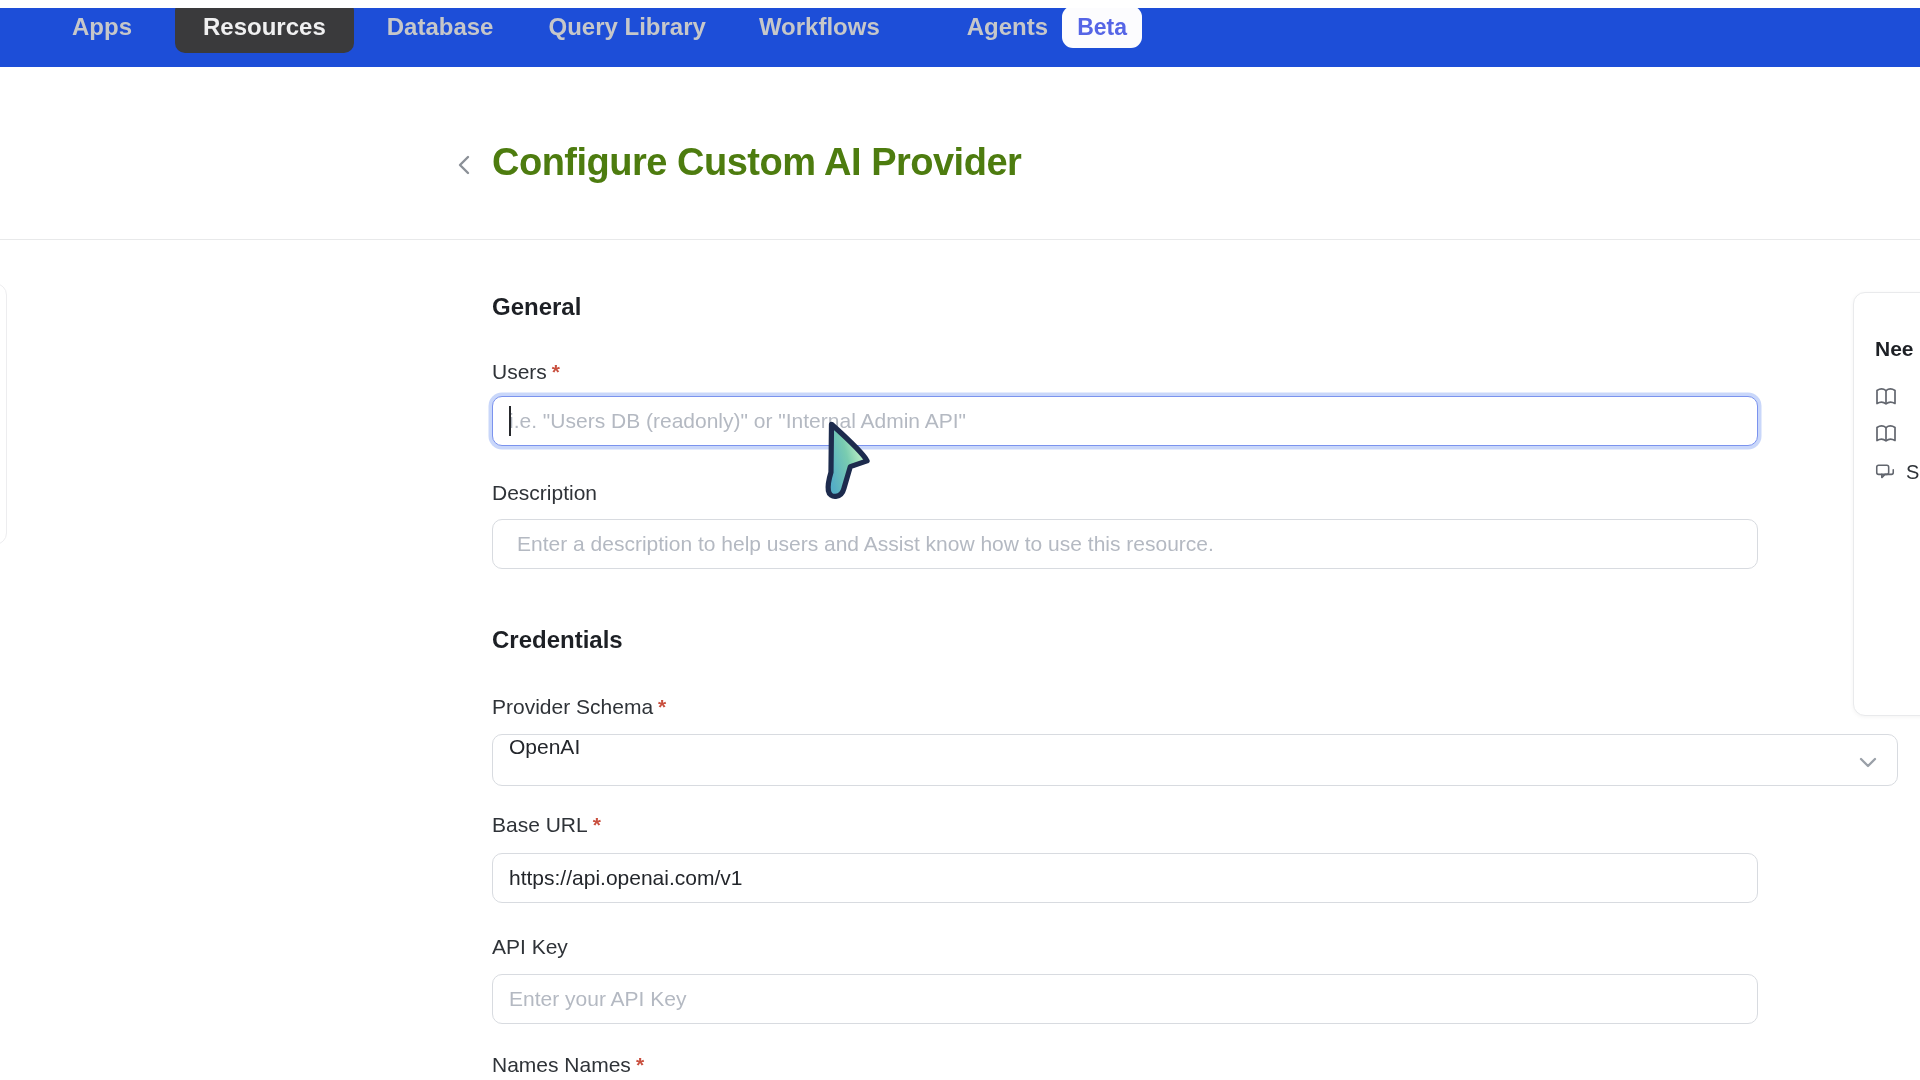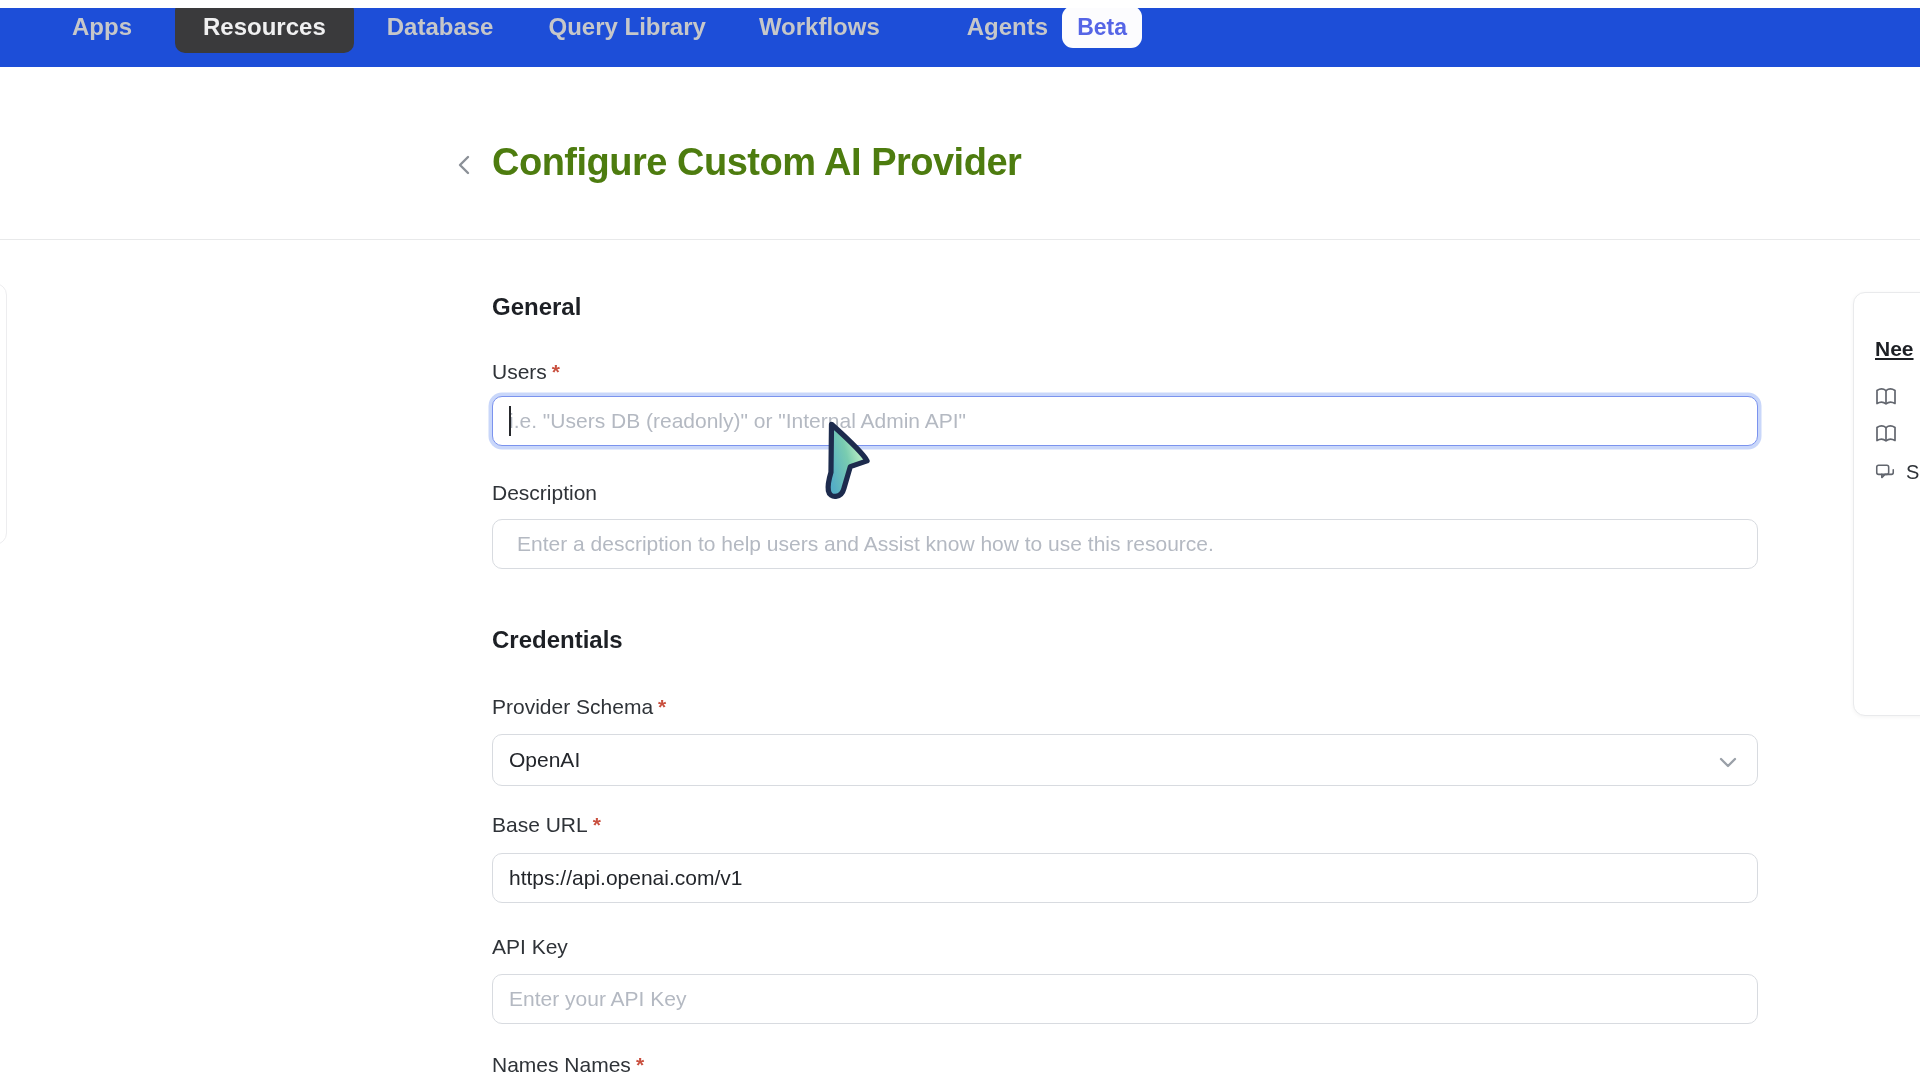--- a/index.html
+++ b/index.html
@@ -38,31 +38,31 @@
   .req { color:#c9503f; font-weight:700; margin-left:5px; }
   .tb { left:492px; width:1266px; height:50px; border:1px solid #d8dbe0;
         border-radius:10px; background:#fff; font-size:21px; color:#23262b;
         padding:0 16px; outline:none; font-family:inherit; }
   .tb::placeholder { color:#b4b9c2; opacity:1; }
   .tb.focused { border:1.5px solid #7b93ee; box-shadow:0 0 0 3.5px #c9d7fa; }
   .name-wrap { left:492px; width:1266px; height:52px; }
   .name-wrap input { width:100%; height:50px; }
   .caret { position:absolute; left:17px; top:10px; width:2px; height:30px;
            background:#26282c; }
-  .selectbox { left:492px; width:1266px; height:52px; border:1px solid #d8dbe0;
-               border-radius:10px; background:#fff; display:flex; align-items:center;
+  .selectbox { left:492px; width:1406px; height:52px; border:1px solid #d8dbe0;
+               border-radius:10px; background:#fff; display:flex; align-items:flex-start;
                padding:0 16px; font-size:21px; color:#23262b; cursor:pointer; }
   .selectbox .chev { position:absolute; right:16px; top:14px; }
 
   
   .help-panel { position:absolute; left:1853px; top:292px; width:320px; height:424px;
                 background:#ffffff; border:1px solid #e9eaec; border-radius:12px;
                 box-shadow:0 1px 4px rgba(0,0,0,0.05); }
   .help-heading { position:absolute; left:21px; top:44px; font-size:21px;
-                  font-weight:700; color:#1d2025; white-space:nowrap;text-decoration:underline; }
+                  font-weight:700; color:#1d2025; white-space:nowrap; }
   .help-row { position:absolute; left:20px; display:flex; align-items:center;
               gap:10px; cursor:pointer; white-space:nowrap; }
   .help-row .lbl { font-size:20px; color:#2f3338; }
   .help-r1{ top:92px; } .help-r2{ top:129px; } .help-r3{ top:168px; }
 
   
   .left-sliver { position:absolute; left:-293px; top:283px; width:300px; height:262px;
                  background:#fff; border:1px solid #ededef; border-radius:12px; }
 
   

